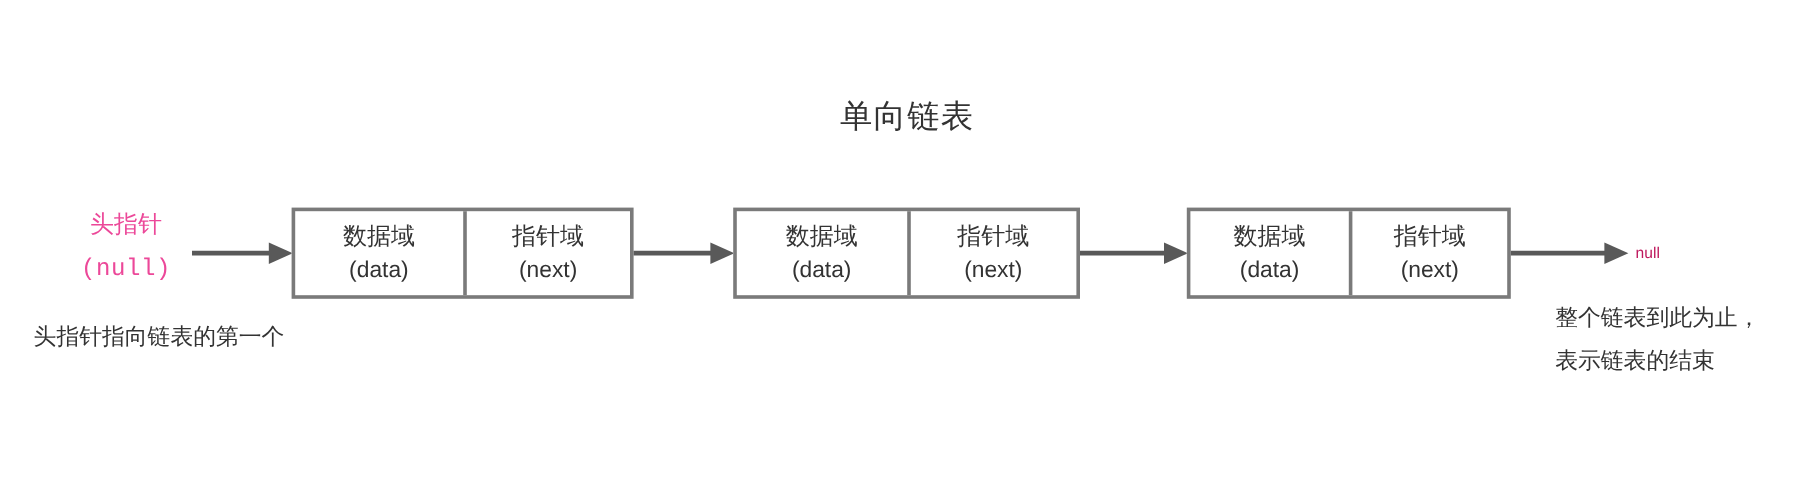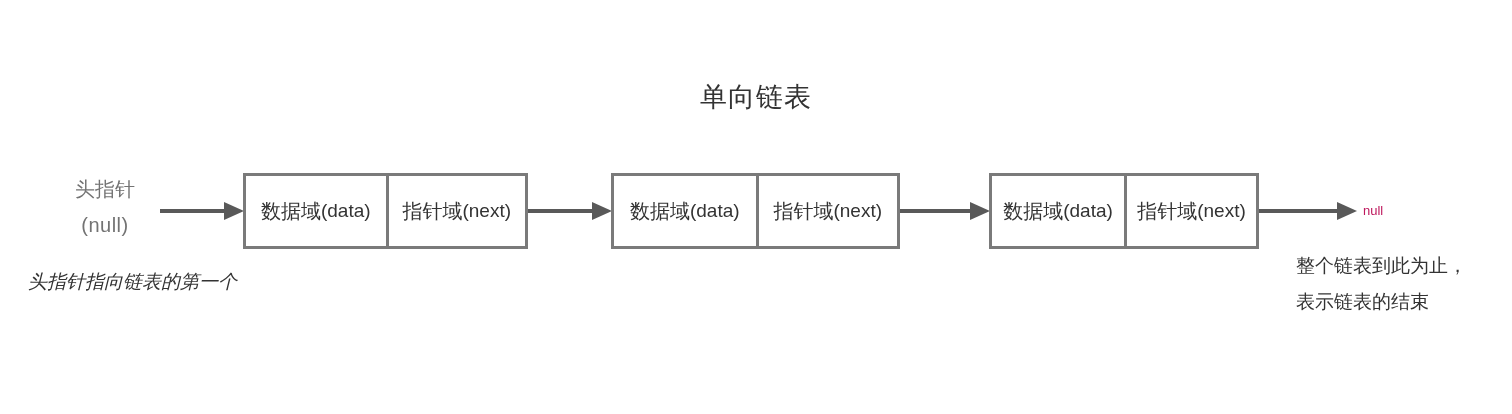--- a/index.html
+++ b/index.html
@@ -34,38 +34,40 @@
 
   
   .head-label {
     position: absolute;
     left: 40px;
     top: 171px;
     width: 130px;
     text-align: center;
     font-size: 20px;
     line-height: 36px;
-    color: #737373;
+    color: #ec4899;
+    font-family: Liberation Mono, monospace;
   }
   .head-label .line2 { letter-spacing: 0.5px; }
 
   
   .node {
     position: absolute;
     top: 173px;
     height: 76px;
     box-sizing: border-box;
     border: 3px solid #7a7a7a;
     background: #ffffff;
     display: flex;
   }
   .node .cell {
     flex: 1 1 50%;
     box-sizing: border-box;
     display: flex;
+    flex-direction: column;
     align-items: center;
     justify-content: center;
     font-size: 20px;
     line-height: 30px;
     color: #333333;
   }
   .node .cell.next-cell {
     border-left: 3px solid #7a7a7a;
   }
   .node .cell .sub {
@@ -100,21 +102,21 @@
     color: #be185d;
   }
 
   
   .caption {
     position: absolute;
     font-size: 19px;
     line-height: 36px;
     color: #333333;
   }
-  #caption-head { left: 28px;   top: 264px; width: 340px; font-style: italic; }
+  #caption-head { left: 28px;   top: 264px; width: 340px; }
   #caption-null { left: 1296px; top: 248px; width: 220px; }
 
   
   .watermark {
     position: absolute;
     right: 18px;
     bottom: 10px;
     font-size: 15px;
     color: #cfcfcf;
     letter-spacing: 0.5px;

